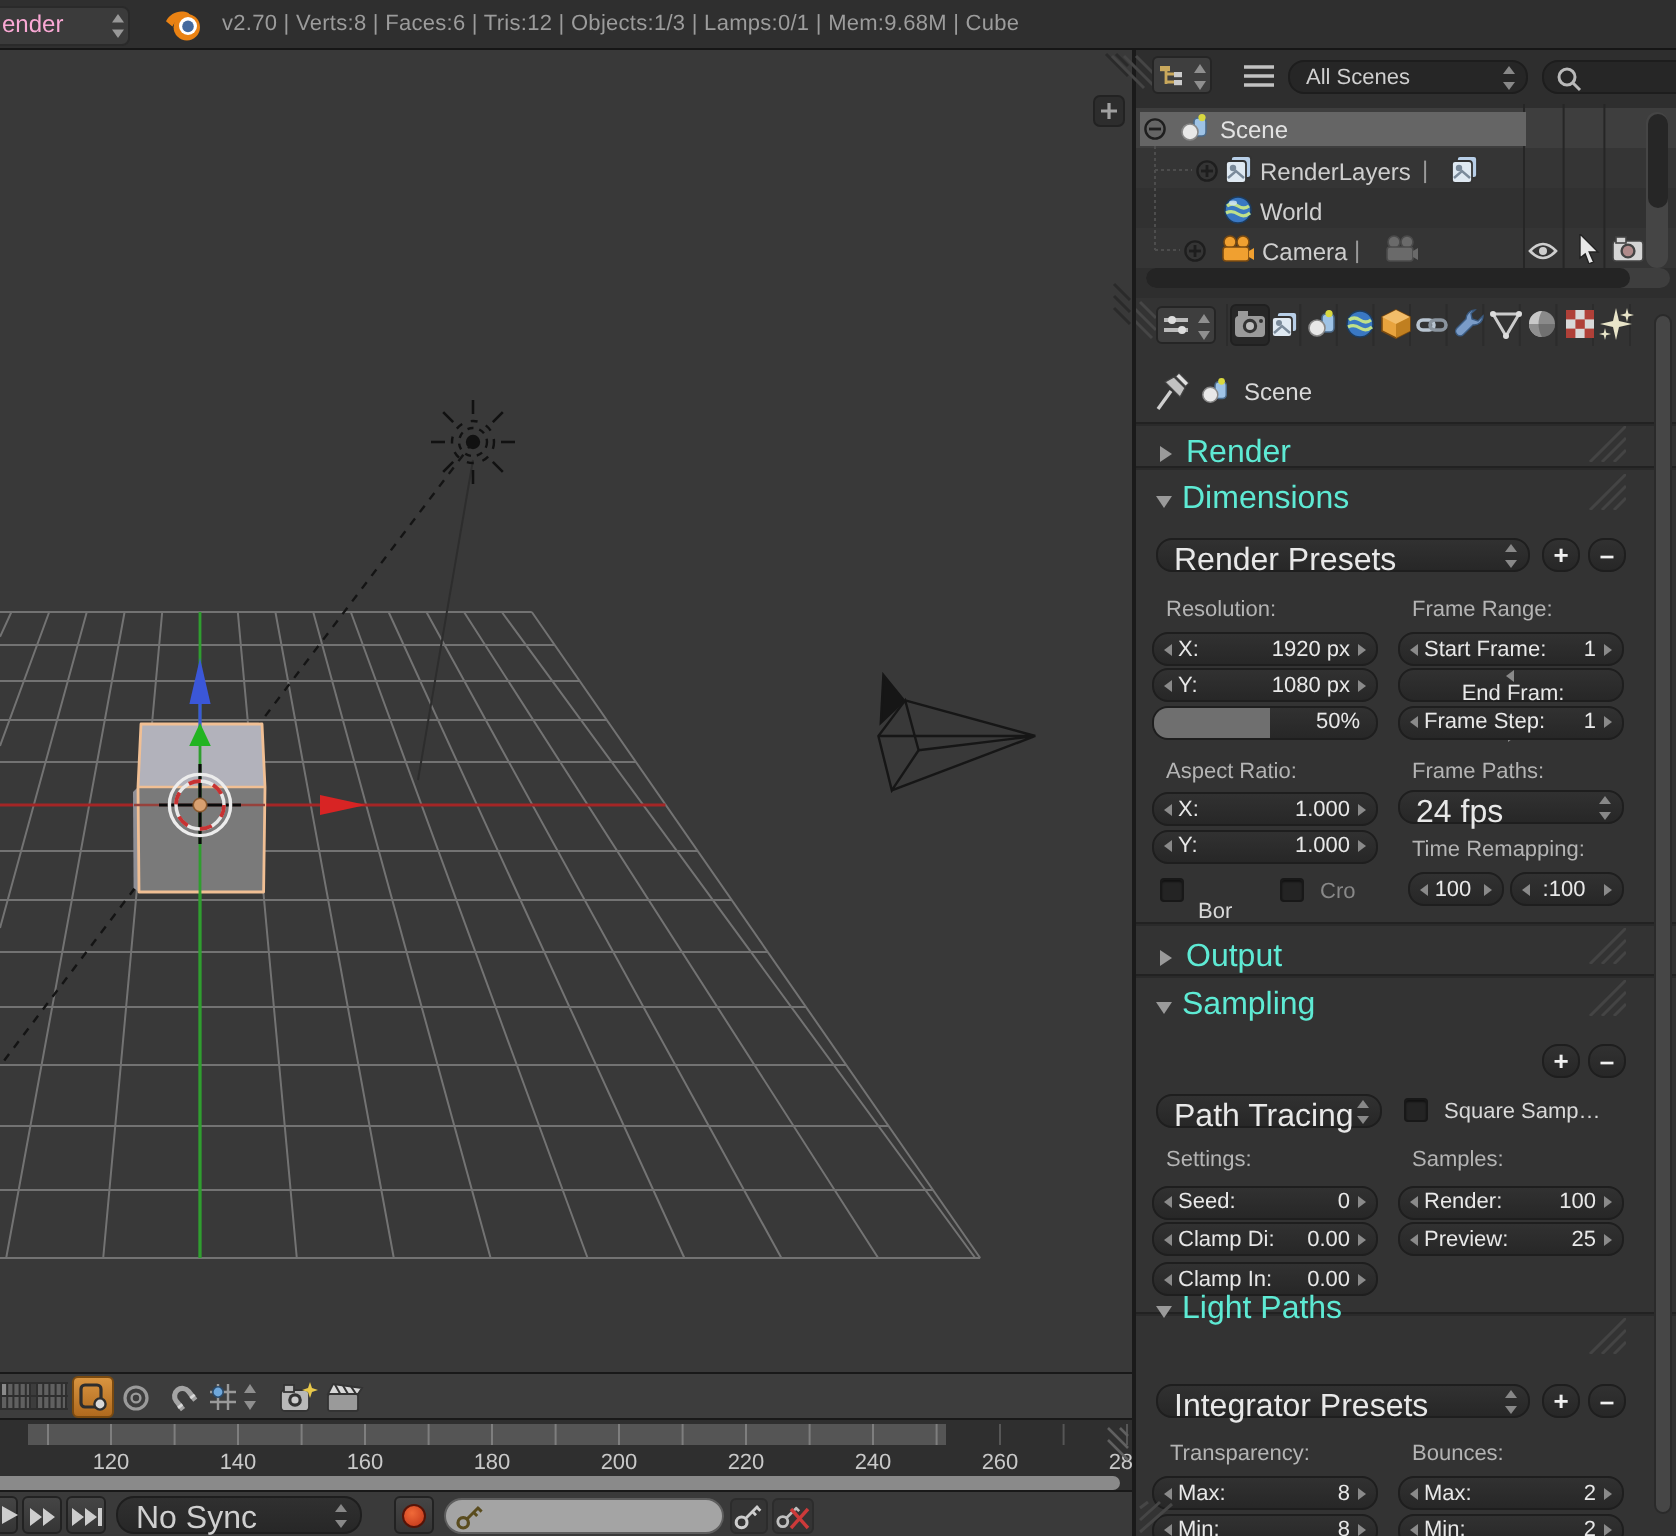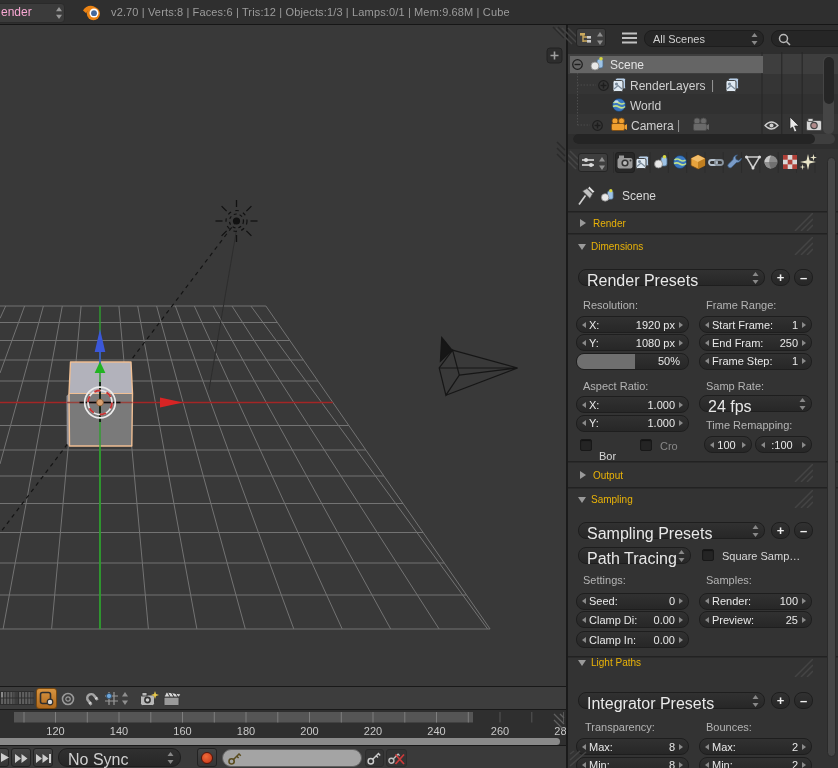--- a/index.html
+++ b/index.html
@@ -1,19 +1,19 @@
 <!DOCTYPE html>
 <html><head>
 <meta charset="utf-8">
 <style>
 html,body{margin:0;padding:0;background:#000;}
 #root{position:relative;width:838px;height:768px;overflow:hidden;background:#393939;font-family:"Liberation Sans",sans-serif;}
 #root *{box-sizing:border-box;}
 .abs{position:absolute;}
-.panelhead{position:absolute;color:#eab308;font-size:10px;}
+.panelhead{position:absolute;color:#5eead4;font-size:16px;}
 .tri-r{display:inline-block;width:0;height:0;border-left:6px solid #9a9a9a;border-top:4px solid transparent;border-bottom:4px solid transparent;margin-right:7px;}
 .tri-d{display:inline-block;width:0;height:0;border-top:6px solid #9a9a9a;border-left:4px solid transparent;border-right:4px solid transparent;margin-right:5px;}
 .sep{position:absolute;left:568px;width:270px;height:2px;background:#2a2a2a;border-top:1px solid #222;}
 .stripes{position:absolute;}
 .nb{position:absolute;height:17px;display:flex;align-items:center;background:linear-gradient(#313131,#272727);border:1px solid #1e1e1e;border-radius:8px;font-size:11px;color:#e8e8e8;padding:0 5px;}
 .nb .al{width:0;height:0;border-right:4px solid #8a8a8a;border-top:3.5px solid transparent;border-bottom:3.5px solid transparent;margin-right:1px;}
 .nb .ar{width:0;height:0;border-left:4px solid #8a8a8a;border-top:3.5px solid transparent;border-bottom:3.5px solid transparent;margin-left:1px;}
 .nb .t{padding-left:2px;}
 .nb .v{margin-left:auto;padding-right:3px;}
 .dd{position:absolute;height:17px;background:linear-gradient(#313131,#272727);border:1px solid #1e1e1e;border-radius:8px;font-size:16px;color:#e8e8e8;padding:2px 0 0 8px;}
@@ -499,34 +499,34 @@
   <div class="nb" style="left:8px;top:203.5px;width:113px;overflow:hidden;">
         <div class="abs" style="left:0;top:0;width:58px;height:17px;background:#6f6f6f;"></div>
         <span class="v" style="position:relative;">50%</span>
       </div>
   <div class="nb" style="left:131px;top:167px;width:113px;">
         <s class="al"></s>
         <span class="t">Start Frame:</span>
         <span class="v">1</span>
         <s class="ar"></s>
       </div>
-  <div class="nb" style="left:131px;top:185px;width:113px;">
+  <div class="nb" style="left:131px;top:185px;width:113px;flex-direction:column;">
         <s class="al"></s>
         <span class="t">End Fram:</span>
         <span class="v">250</span>
         <s class="ar"></s>
       </div>
   <div class="nb" style="left:131px;top:203.5px;width:113px;">
         <s class="al"></s>
         <span class="t">Frame Step:</span>
         <span class="v">1</span>
         <s class="ar"></s>
       </div>
   <div class="plabel" style="left:15px;top:231px;">Aspect Ratio:</div>
-  <div class="plabel" style="left:138px;top:231px;">Samp Rate:</div>
+  <div class="plabel" style="left:138px;top:231px;">Frame Paths:</div>
   <div class="nb" style="left:8px;top:247px;width:113px;">
         <s class="al"></s>
         <span class="t">X:</span>
         <span class="v">1.000</span>
         <s class="ar"></s>
       </div>
   <div class="nb" style="left:8px;top:265.5px;width:113px;">
         <s class="al"></s>
         <span class="t">Y:</span>
         <span class="v">1.000</span>
@@ -558,26 +558,20 @@
   <div class="panelhead" style="left:12px;top:321px;"><span class="tri-r"></span>Output</div>
   <svg class="stripes" style="left:223px;top:315px;" width="22" height="18">
         <path d="M4 18 L22 0 M10 18 L22 6 M16 18 L22 12" stroke="#444" stroke-width="1.5" fill="none"></path>
       </svg>
   <div class="sep" style="left:0;top:338px;width:270px;"></div>
 
   <div class="panelhead" style="left:10px;top:345px;"><span class="tri-d"></span>Sampling</div>
   <svg class="stripes" style="left:223px;top:341px;" width="22" height="18">
         <path d="M4 18 L22 0 M10 18 L22 6 M16 18 L22 12" stroke="#444" stroke-width="1.5" fill="none"></path>
       </svg>
-  <div class="dd" style="left:10px;top:372.5px;width:187px;">Sampling Presets
-    <svg class="abs" style="right:5px;top:2px;" width="7" height="12" viewBox="0 0 7 12">
-          <path d="M3.5 0 L6.5 4 H0.5 Z" fill="#888"></path>
-          <path d="M3.5 12 L6.5 8 H0.5 Z" fill="#888"></path>
-        </svg>
-  </div>
   <div class="pm" style="left:203px;top:372.5px;">+</div>
   <div class="pm" style="left:226px;top:372.5px;">–</div>
   <div class="dd" style="left:10px;top:397.5px;width:113px;">Path Tracing
     <svg class="abs" style="right:5px;top:2px;" width="7" height="12" viewBox="0 0 7 12">
           <path d="M3.5 0 L6.5 4 H0.5 Z" fill="#888"></path>
           <path d="M3.5 12 L6.5 8 H0.5 Z" fill="#888"></path>
         </svg>
   </div>
   <div class="cb" style="left:134px;top:400px;"></div>
   <div class="plabel" style="left:154px;top:401px;color:#d8d8d8;">Square Samp…</div>
@@ -608,21 +602,21 @@
         <s class="ar"></s>
       </div>
   <div class="nb" style="left:131px;top:462px;width:113px;">
         <s class="al"></s>
         <span class="t">Preview:</span>
         <span class="v">25</span>
         <s class="ar"></s>
       </div>
 
   <div class="sep" style="left:0;top:507px;width:270px;"></div>
-  <div class="panelhead" style="left:10px;top:508px;"><span class="tri-d"></span>Light Paths</div>
+  <div class="panelhead" style="left:10px;top:497px;"><span class="tri-d"></span>Light Paths</div>
   <svg class="stripes" style="left:223px;top:510px;" width="22" height="18">
         <path d="M4 18 L22 0 M10 18 L22 6 M16 18 L22 12" stroke="#444" stroke-width="1.5" fill="none"></path>
       </svg>
   <div class="dd" style="left:10px;top:542.5px;width:187px;">Integrator Presets
     <svg class="abs" style="right:5px;top:2px;" width="7" height="12" viewBox="0 0 7 12">
           <path d="M3.5 0 L6.5 4 H0.5 Z" fill="#888"></path>
           <path d="M3.5 12 L6.5 8 H0.5 Z" fill="#888"></path>
         </svg>
   </div>
   <div class="pm" style="left:203px;top:542.5px;">+</div>

